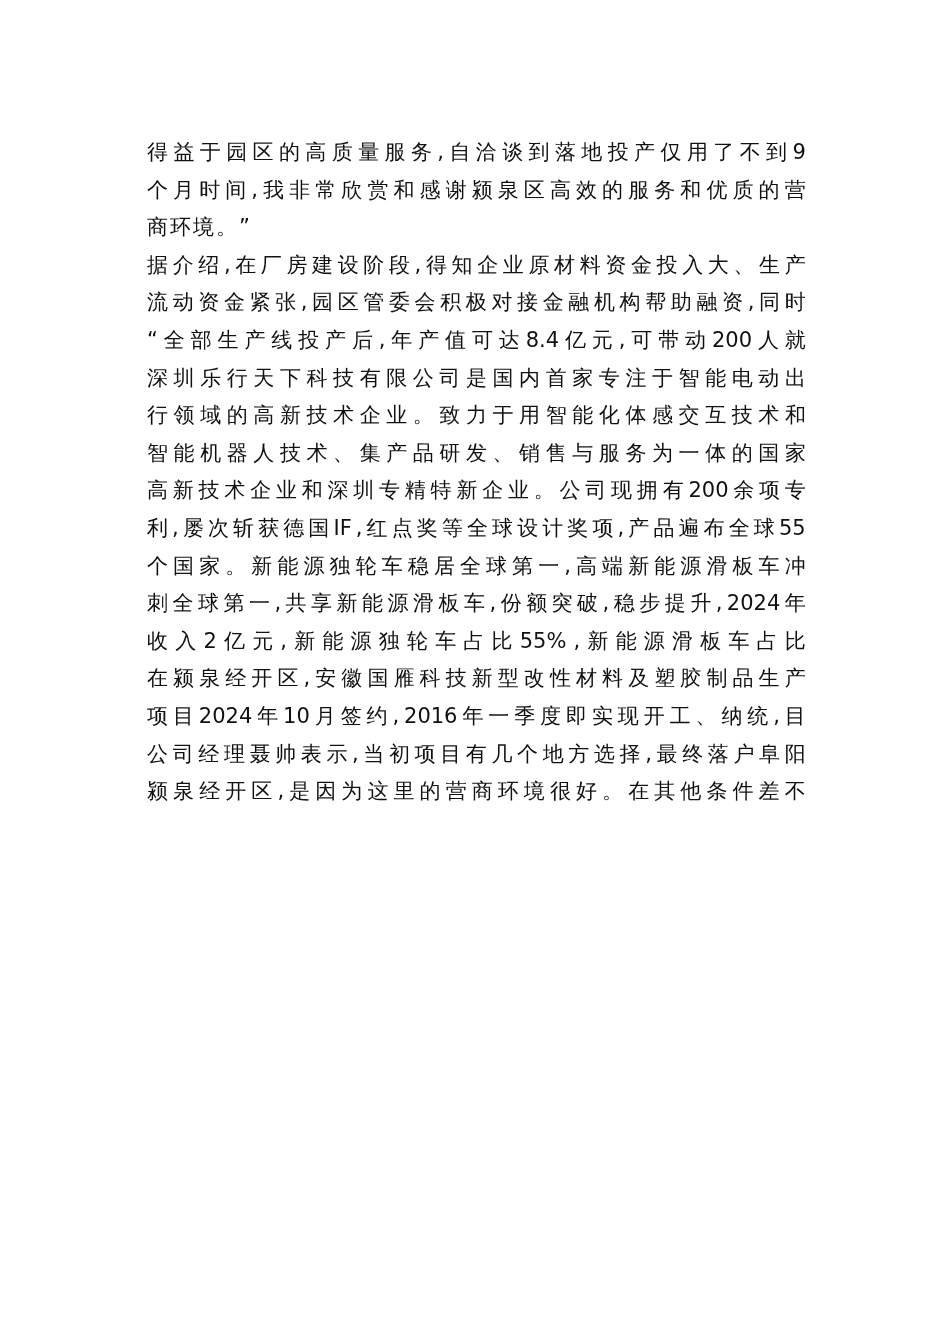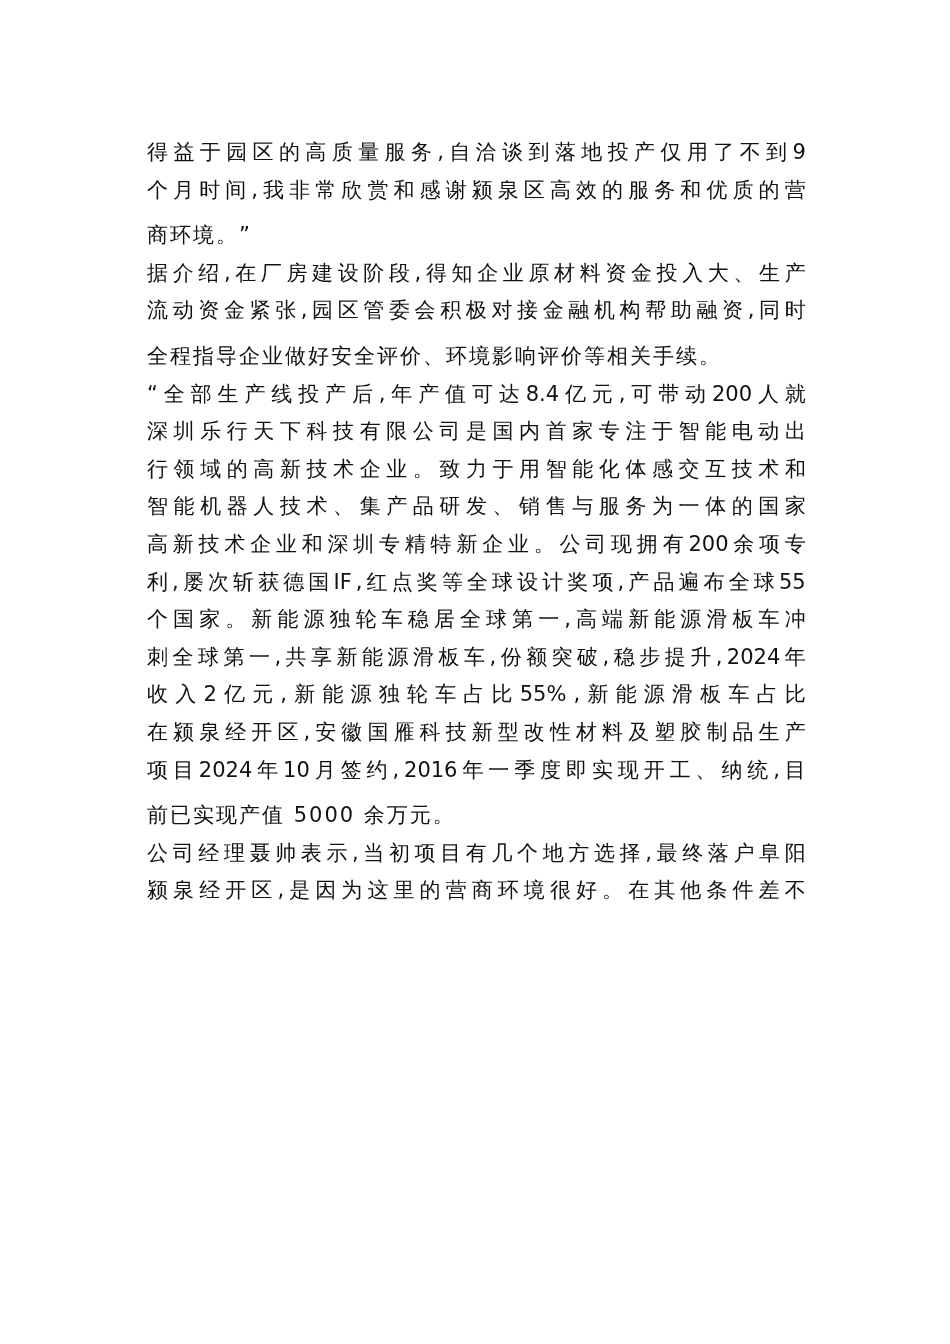--- a/index.html
+++ b/index.html
@@ -8,21 +8,21 @@
       position: absolute; left: 147px; top: 134px; width: 659px;
       font-family: "DejaVu Sans", "Liberation Sans", sans-serif;
       font-size: 21px; color: #111111;
     }
     .line {
       height: 37.6px; line-height: 37.6px;
       white-space: nowrap;
       text-align: justify; text-align-last: justify;
       overflow: visible;
     }
-    .line.last { text-align-last: left; letter-spacing: 2px; margin-top: 8px; }
+    .line.last { text-align-last: left; letter-spacing: 2px; }
   </style>
 </head>
 <body>
 
 <div class="page">
   <div>
     <div class="line">
         <span style="display: flex; justify-content: space-between; width: 100%;">
           <span>得</span>
           <span>益</span>
@@ -140,21 +140,20 @@
           <span>构</span>
           <span>帮</span>
           <span>助</span>
           <span>融</span>
           <span>资</span>
           <span>,</span>
           <span>同</span>
           <span>时</span>
         </span>
       </div>
-    <div class="line last">全程指导企业做好安全评价、环境影响评价等相关手续。</div>
   </div>
   <div>
     <div class="line">
         <span style="display: flex; justify-content: space-between; width: 100%;">
           <span>“</span>
           <span>全</span>
           <span>部</span>
           <span>生</span>
           <span>产</span>
           <span>线</span>
@@ -471,21 +470,20 @@
           <span>现</span>
           <span>开</span>
           <span>工</span>
           <span>、</span>
           <span>纳</span>
           <span>统</span>
           <span>,</span>
           <span>目</span>
         </span>
       </div>
-    <div class="line last">前已实现产值 5000 余万元。</div>
   </div>
   <div>
     <div class="line">
         <span style="display: flex; justify-content: space-between; width: 100%;">
           <span>公</span>
           <span>司</span>
           <span>经</span>
           <span>理</span>
           <span>聂</span>
           <span>帅</span>

